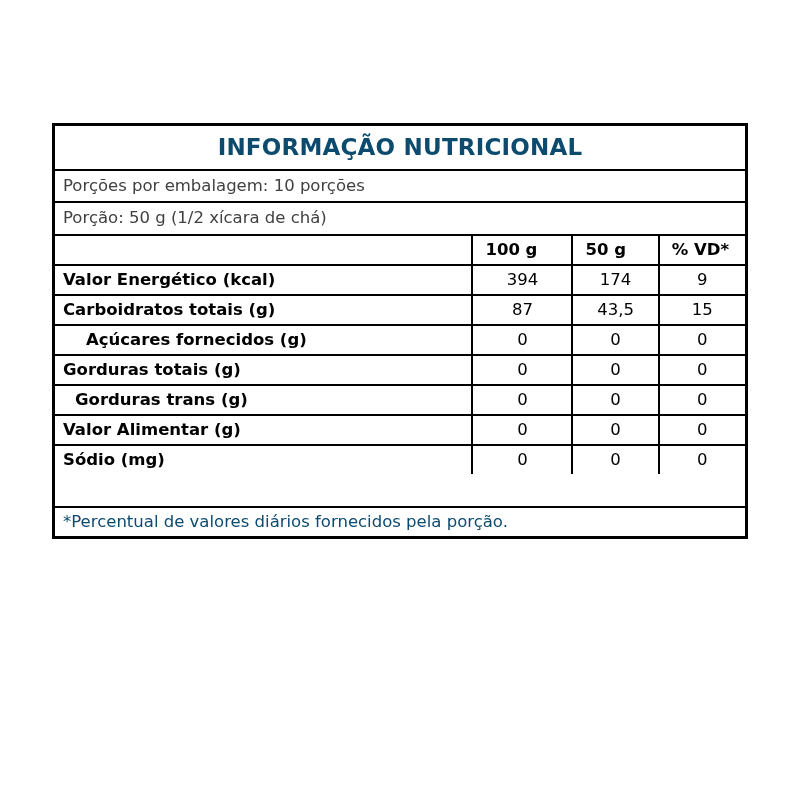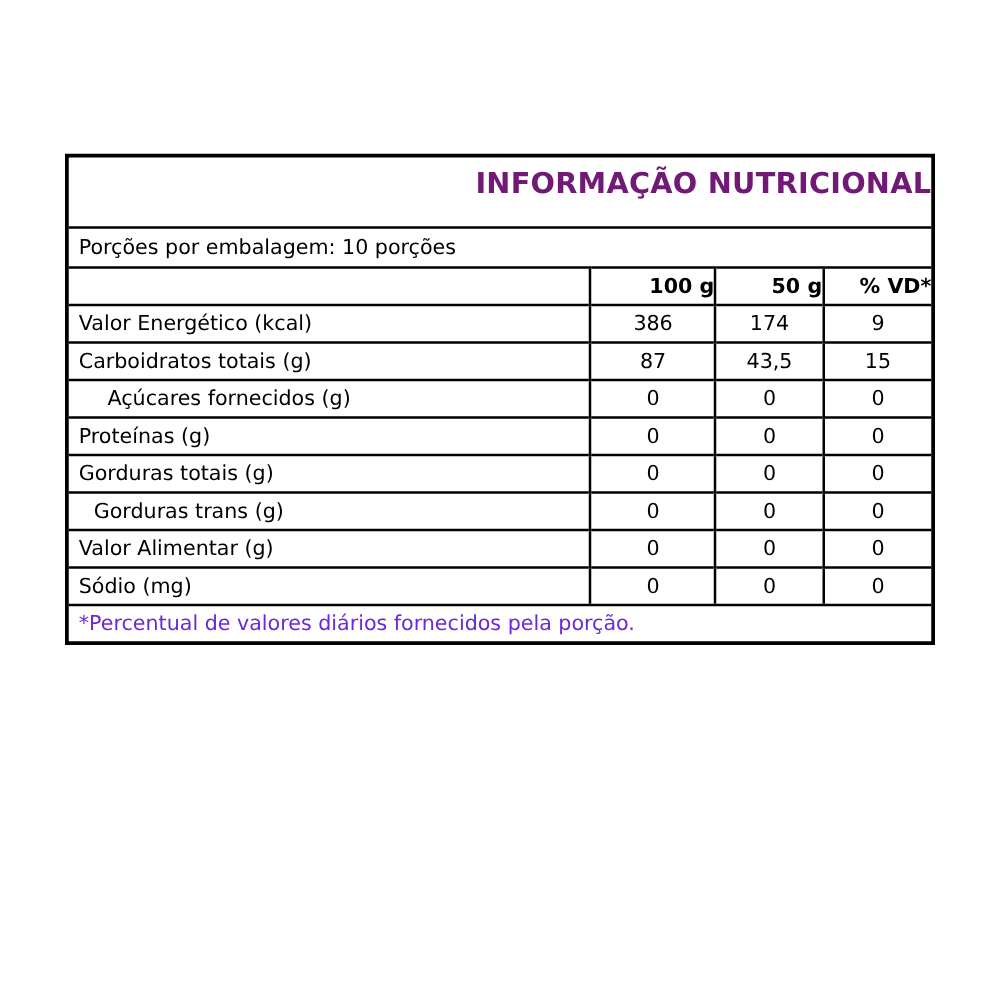--- a/index.html
+++ b/index.html
@@ -23,35 +23,34 @@
     position: absolute;
     left: 52px;
     top: 123px;
     width: 696px;
     border: 3px solid #000000;
     box-sizing: border-box;
     background: #ffffff;
   }
 
   .label-title {
-    text-align: right;
+    text-align: center;
     font-size: 23px;
     font-weight: bold;
-    color: #701a75;
+    color: #0c4a6e;
     padding: 8px 0 9px 0;
     letter-spacing: 0.2px;
   }
 
   .serving-line {
     font-size: 16.5px;
-    color: #000000;
+    color: #404040;
     padding: 4px 0 4px 8px;
     border-top: 2px solid #000000;
     line-height: 1.35;
-    margin-top: 12px;
   }
 
   .serving-line.first {
     border-top: 2px solid #000000;
   }
 
   table.nutri {
     border-collapse: collapse;
     width: 100%;
     table-layout: fixed;
@@ -69,90 +68,88 @@
     border-left: 2px solid #000000;
     padding: 4px 0 5px 0;
     vertical-align: middle;
   }
 
   table.nutri th:first-child,
   table.nutri td:first-child {
     border-left: none;
     text-align: left;
     padding-left: 8px;
+    font-weight: bold;
   }
 
   table.nutri th {
-    text-align: right;
+    text-align: left;
     font-weight: bold;
     font-size: 16.5px;
+    padding-left: 12px;
   }
 
   table.nutri td.val {
     text-align: center;
   }
 
   .indent1 { padding-left: 20px !important; }
   .indent2 { padding-left: 31px !important; }
 
   .footnote {
     font-size: 16.5px;
-    color: #6d28d9;
+    color: #0c4a6e;
     border-top: 2px solid #000000;
     padding: 4px 0 5px 8px;
+    margin-top: 32px;
   }
 </style>
 </head>
 <body>
 
 <div id="page">
 
   <div class="label-box">
 
     <div class="label-title">INFORMAÇÃO NUTRICIONAL</div>
 
     <div class="serving-line first">Porções por embalagem: 10 porções</div>
 
+    <div class="serving-line">Porção: 50 g (1/2 xícara de chá)</div>
 
     <table class="nutri">
       <colgroup>
         <col class="c-name">
         <col class="c-v1">
         <col class="c-v2">
         <col class="c-v3">
       </colgroup>
       <thead>
         <tr>
           <th></th>
           <th>100 g</th>
           <th>50 g</th>
           <th>% VD*</th>
         </tr>
       </thead>
       <tbody>
         <tr>
           <td>Valor Energético (kcal)</td>
-          <td class="val">386</td>
+          <td class="val">394</td>
           <td class="val">174</td>
           <td class="val">9</td>
         </tr>
         <tr>
           <td>Carboidratos totais (g)</td>
           <td class="val">87</td>
           <td class="val">43,5</td>
           <td class="val">15</td>
         </tr>
         <tr>
           <td class="indent2">Açúcares fornecidos (g)</td>
-          <td class="val">0</td>
-          <td class="val">0</td>
-          <td class="val">0</td>
-        </tr>
-        <tr>
-          <td>Proteínas (g)</td>
           <td class="val">0</td>
           <td class="val">0</td>
           <td class="val">0</td>
         </tr>
         <tr>
           <td>Gorduras totais (g)</td>
           <td class="val">0</td>
           <td class="val">0</td>
           <td class="val">0</td>
         </tr>

